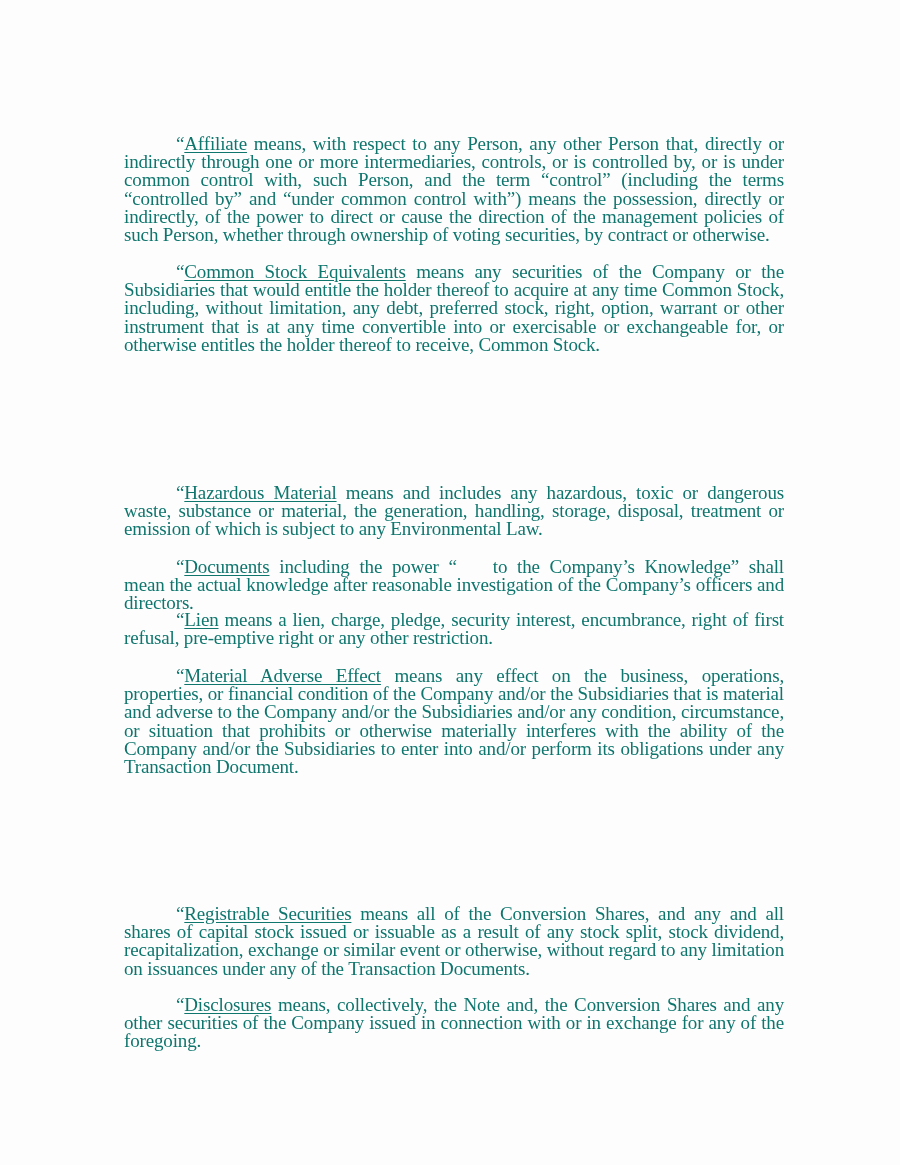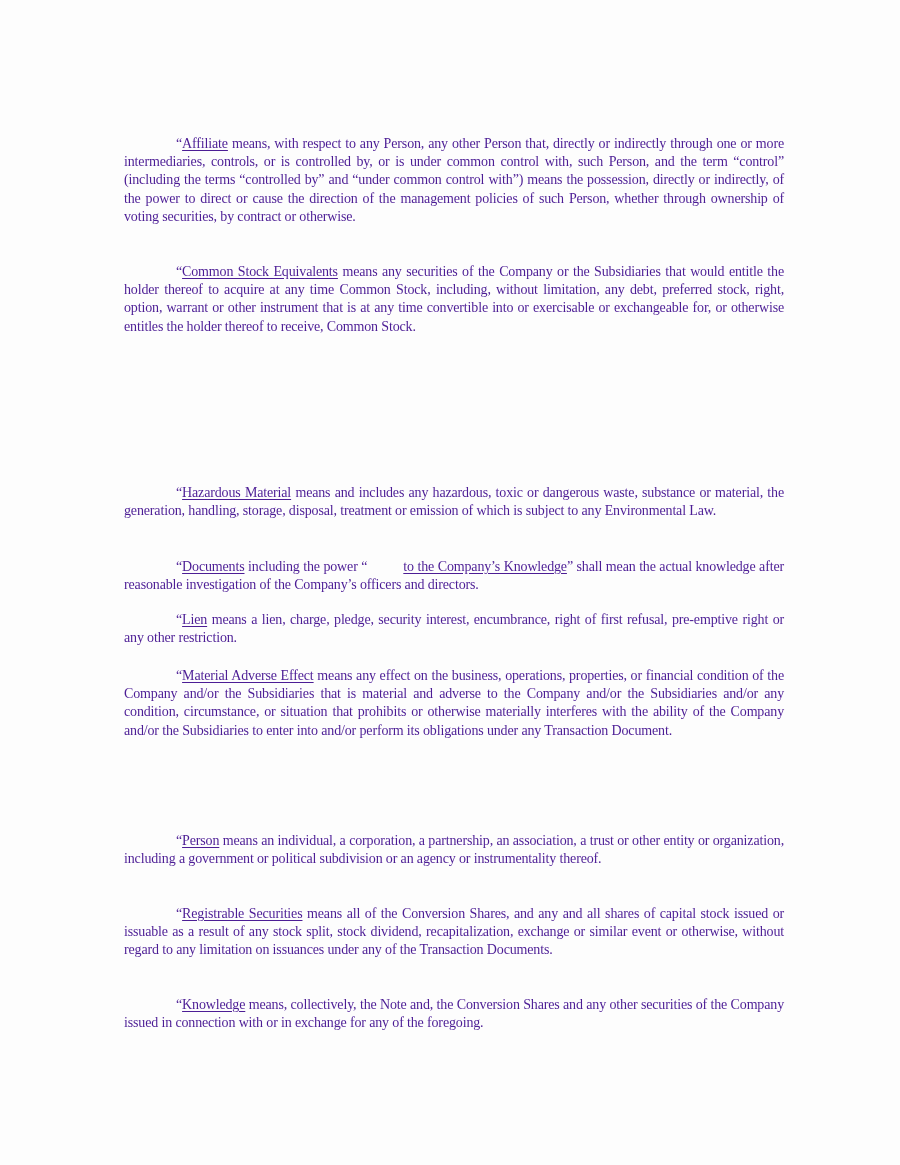--- a/index.html
+++ b/index.html
@@ -6,30 +6,30 @@
   body { width: 900px; height: 1165px; position: relative; overflow: hidden; }
   .page {
     position: absolute; left: 0; top: 0; width: 900px; height: 1165px;
     background: #fdfdfd;
   }
   .def {
     position: absolute;
     left: 124px;
     width: 660px;
     font-family: "Liberation Serif", serif;
-    font-size: 14px;
+    font-size: 19px;
     line-height: 18.2px;
-    color: #4c1d95;
+    color: #0f766e;
     text-align: justify;
     text-indent: 52px;
     letter-spacing: -0.15px;
     margin: 0;
   }
   .term { text-decoration: underline; text-underline-offset: 2px; }
-  .phrase { text-decoration: underline; text-underline-offset: 2px; margin-left: 36px; }
+  .phrase { text-underline-offset: 2px; margin-left: 36px; }
 </style>
 </head>
 <body>
 
 <div class="page">
 
   <p class="def" style="top:135px"><span>“</span><span class="term">Affiliate</span><span> means, with respect to any Person, any other Person that, directly or indirectly through one or more intermediaries, controls, or is controlled by, or is under common control with, such Person, and the term “control” (including the terms “controlled by” and “under common control with”) means the possession, directly or indirectly, of the power to direct or cause the direction of the management policies of such Person, whether through ownership of voting securities, by contract or otherwise.</span></p>
 
   <p class="def" style="top:263px"><span>“</span><span class="term">Common Stock Equivalents</span><span> means any securities of the Company or the Subsidiaries that would entitle the holder thereof to acquire at any time Common Stock, including, without limitation, any debt, preferred stock, right, option, warrant or other instrument that is at any time convertible into or exercisable or exchangeable for, or otherwise entitles the holder thereof to receive, Common Stock.</span></p>
 
@@ -37,19 +37,18 @@
 
   <p class="def" style="top:484px"><span>“</span><span class="term">Hazardous Material</span><span> means and includes any hazardous, toxic or dangerous waste, substance or material, the generation, handling, storage, disposal, treatment or emission of which is subject to any Environmental Law.</span></p>
 
   <p class="def" style="top:558px"><span>“</span><span class="term">Documents</span><span> including the power “</span><span class="phrase">to the Company’s Knowledge</span><span>” shall mean the actual knowledge after reasonable investigation of the Company’s officers and directors.</span></p>
 
   <p class="def" style="top:611px"><span>“</span><span class="term">Lien</span><span> means a lien, charge, pledge, security interest, encumbrance, right of first refusal, pre-emptive right or any other restriction.</span></p>
 
   <p class="def" style="top:667px"><span>“</span><span class="term">Material Adverse Effect</span><span> means any effect on the business, operations, properties, or financial condition of the Company and/or the Subsidiaries that is material and adverse to the Company and/or the Subsidiaries and/or any condition, circumstance, or situation that prohibits or otherwise materially interferes with the ability of the Company and/or the Subsidiaries to enter into and/or perform its obligations under any Transaction Document.</span></p>
 
 
-  <p class="def" style="top:832px"><span>“</span><span class="term">Person</span><span> means an individual, a corporation, a partnership, an association, a trust or other entity or organization, including a government or political subdivision or an agency or instrumentality thereof.</span></p>
 
   <p class="def" style="top:905px"><span>“</span><span class="term">Registrable Securities</span><span> means all of the Conversion Shares, and any and all shares of capital stock issued or issuable as a result of any stock split, stock dividend, recapitalization, exchange or similar event or otherwise, without regard to any limitation on issuances under any of the Transaction Documents.</span></p>
 
-  <p class="def" style="top:996px"><span>“</span><span class="term">Knowledge</span><span> means, collectively, the Note and, the Conversion Shares and any other securities of the Company issued in connection with or in exchange for any of the foregoing.</span></p>
+  <p class="def" style="top:996px"><span>“</span><span class="term">Disclosures</span><span> means, collectively, the Note and, the Conversion Shares and any other securities of the Company issued in connection with or in exchange for any of the foregoing.</span></p>
 
 </div>
 
 </body></html>

